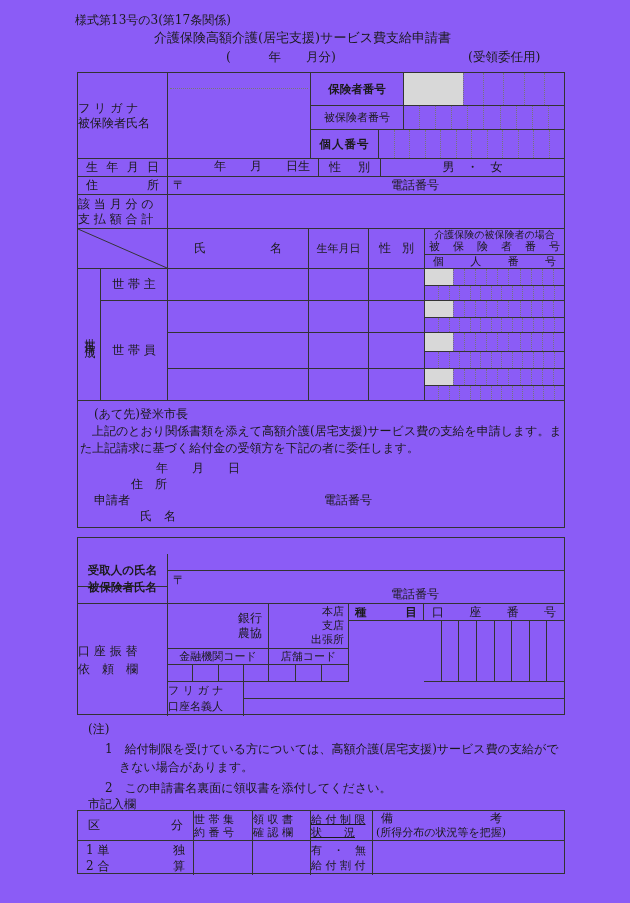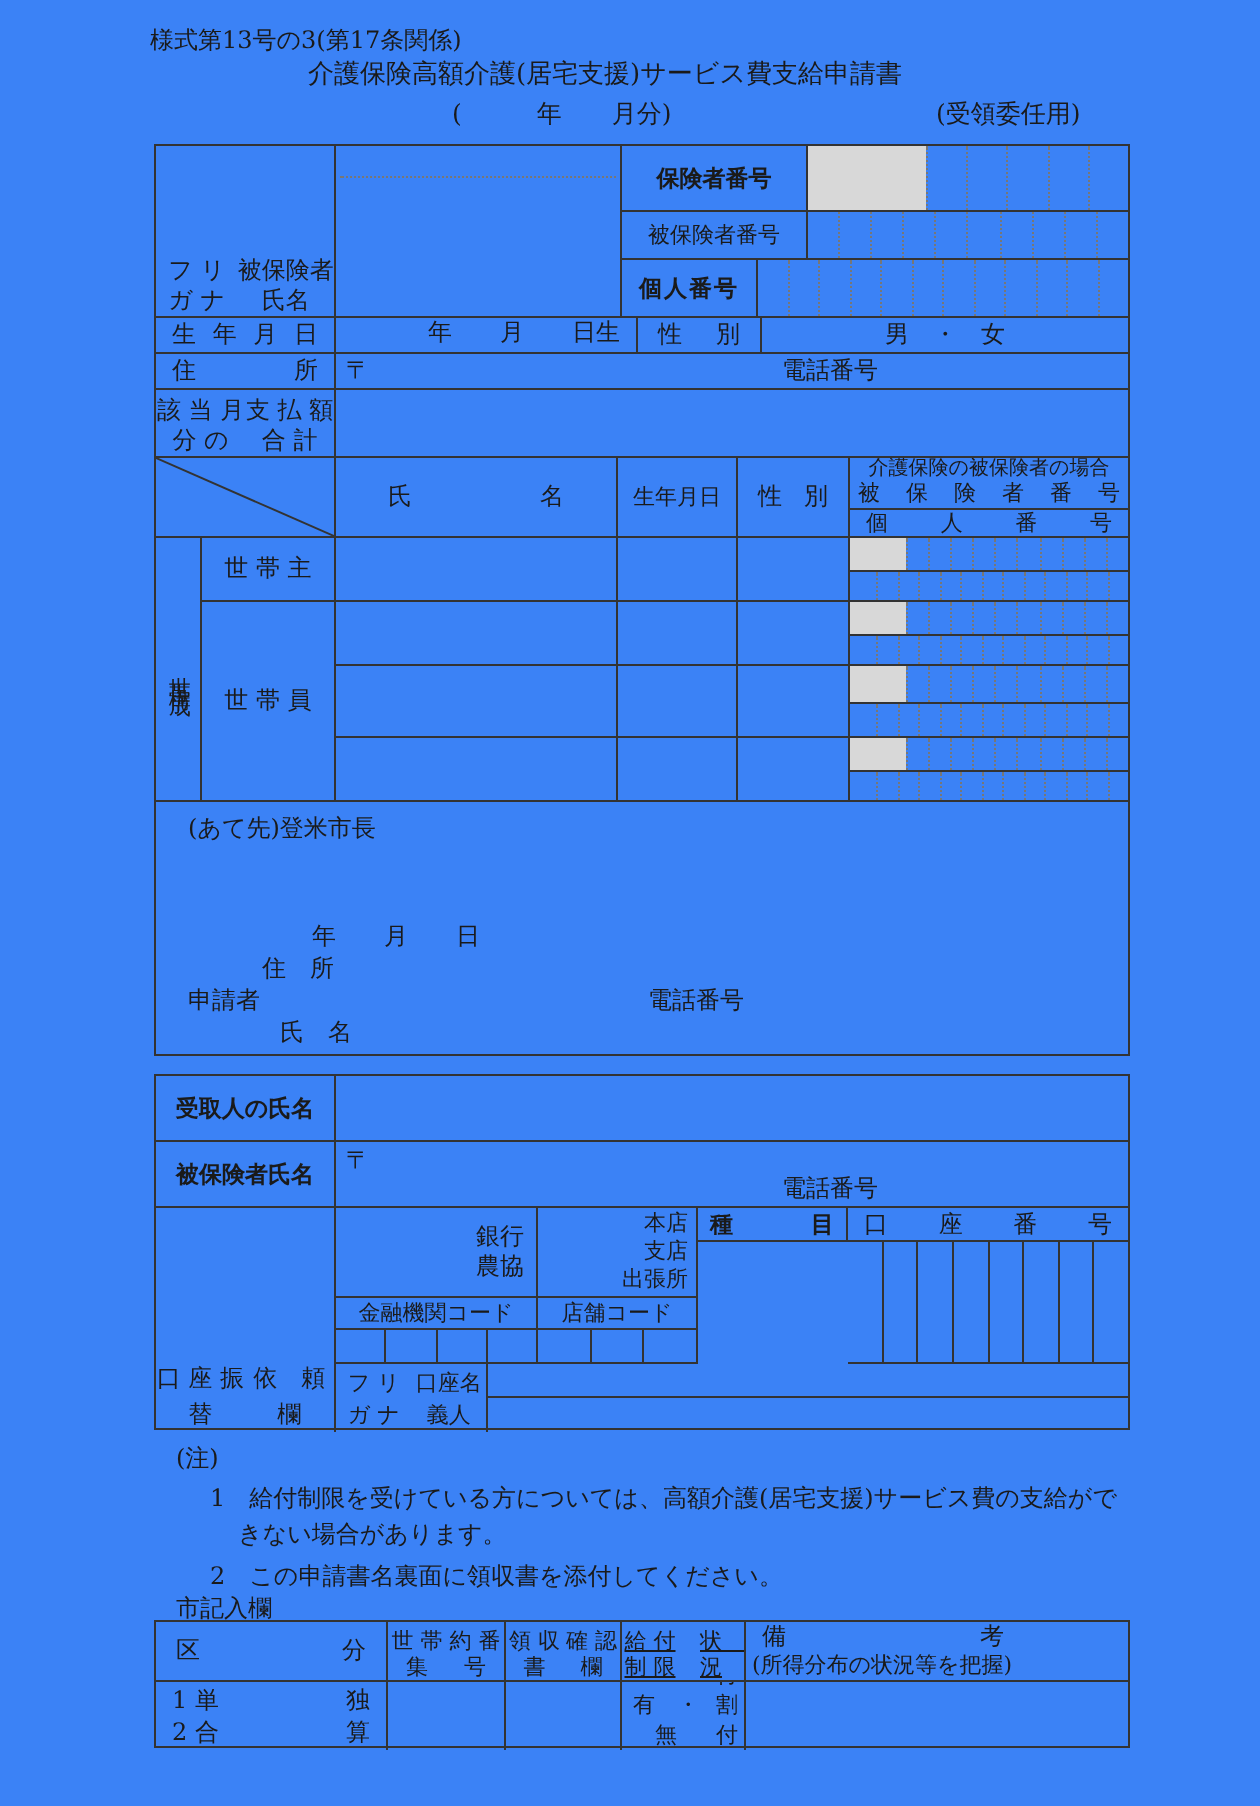--- a/index.html
+++ b/index.html
@@ -1,24 +1,24 @@
 <!DOCTYPE html>
 <html><head>
 <meta charset="utf-8">
 <style>
   html,body{margin:0;padding:0;background:#fff;}
-  .page{position:relative;width:630px;height:903px;background:#3b82f6;
+  .page{position:relative;width:630px;height:903px;background:#8b5cf6;
         font-family:"DejaVu Serif","Liberation Serif",serif;color:#1a1a1a;
         font-size:12px;line-height:1.25;}
   .abs{position:absolute;white-space:pre;}
   .tbl{position:absolute;border:1px solid #333;box-sizing:border-box;}
   .cb{position:absolute;box-sizing:border-box;border-right:1px solid #333;border-bottom:1px solid #333;overflow:hidden;}
   .nr{border-right:none;}.nb{border-bottom:none;}
   .cen{display:flex;align-items:center;justify-content:center;text-align:center;}
-  .col{display:flex;justify-content:center;align-items:flex-end;text-align:center;}
+  .col{display:flex;flex-direction:column;justify-content:center;align-items:flex-start;text-align:center;}
   .jus{display:flex;align-items:center;justify-content:space-between;}
   .jusline{display:flex;justify-content:space-between;}
   .rt{display:flex;flex-direction:column;justify-content:center;align-items:flex-end;text-align:right;}
   .f10{font-size:10px;}.f11{font-size:11px;}.f115{font-size:11.5px;font-weight:bold;}
   .cells{display:flex;height:100%;}
   .cell{flex:1;box-sizing:border-box;}
   .dotted .cell:not(:first-child){border-left:1px dotted #777;}
   .dotted.lead .cell:first-child{border-left:1px dotted #777;}
   .solidcells .cell:not(:first-child){border-left:1px solid #333;}
   .gray{background:#d8d8d8;box-sizing:border-box;height:100%;flex:none;}
@@ -311,30 +311,31 @@
             <div class="cell"></div>
             <div class="cell"></div>
             <div class="cell"></div>
             <div class="cell"></div>
           </div>
         </div>
     </div>
 
     <div style="position:absolute;left:0;right:0;top:328px;bottom:0;">
       <div class="abs" style="left:16px;top:6px;">(あて先)登米市長</div>
+      <div class="abs" style="left:2px;top:22px;width:482px;white-space:normal;line-height:17px;">　上記のとおり関係書類を添えて高額介護(居宅支援)サービス費の支給を申請します。また上記請求に基づく給付金の受領方を下記の者に委任します。</div>
       <div class="abs" style="left:78px;top:60px;">年　　月　　日</div>
       <div class="abs" style="left:53px;top:76px;">住　所</div>
       <div class="abs" style="left:16px;top:92px;">申請者</div>
       <div class="abs" style="left:246px;top:92px;">電話番号</div>
       <div class="abs" style="left:62px;top:108px;">氏　名</div>
     </div>
   </div>
 
   <div class="tbl" style="left:77px;top:537px;width:488px;height:178px;">
-    <div class="cb cen f115" style="left:0;top:0;width:90px;height:33px;text-align:right;">受取人の氏名</div>
+    <div class="cb cen f115" style="left:0;top:16px;width:90px;height:33px;text-align:right;">受取人の氏名</div>
     <div class="cb nr" style="left:90px;top:0;right:0;height:33px;"></div>
     <div class="cb cen f115" style="left:0;top:33px;width:90px;height:33px;">被保険者氏名</div>
     <div class="cb nr" style="left:90px;top:33px;right:0;height:33px;">
       <span class="abs" style="left:5px;top:2px;">〒</span>
       <span class="abs" style="left:223px;bottom:1px;">電話番号</span>
     </div>
 
     <div class="cb rt" style="left:90px;top:66px;width:101px;height:45px;padding-right:6px;line-height:15px;">
       <div>銀行</div>
       <div>農協</div>

